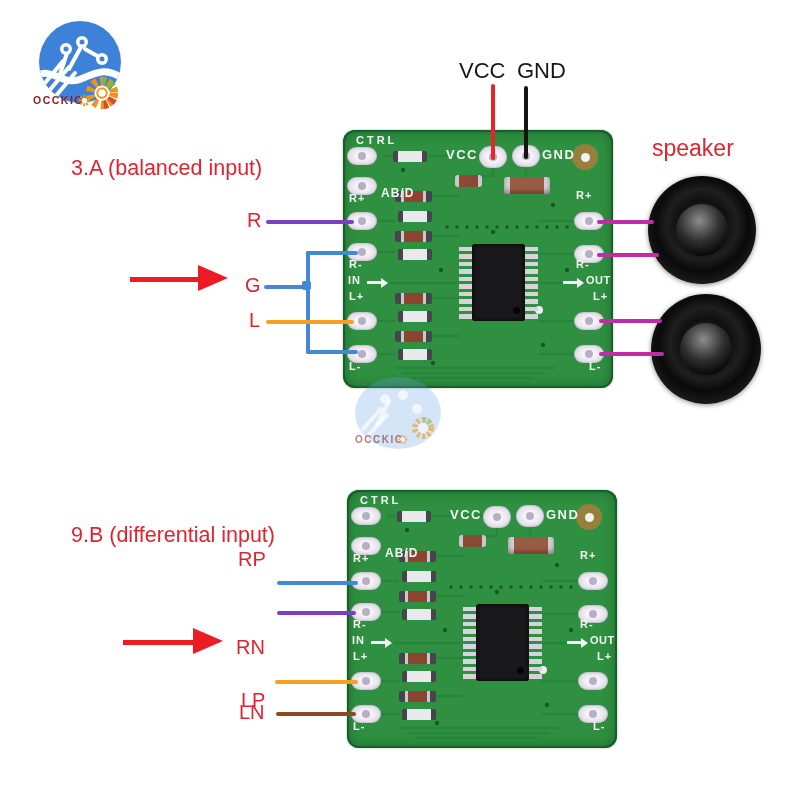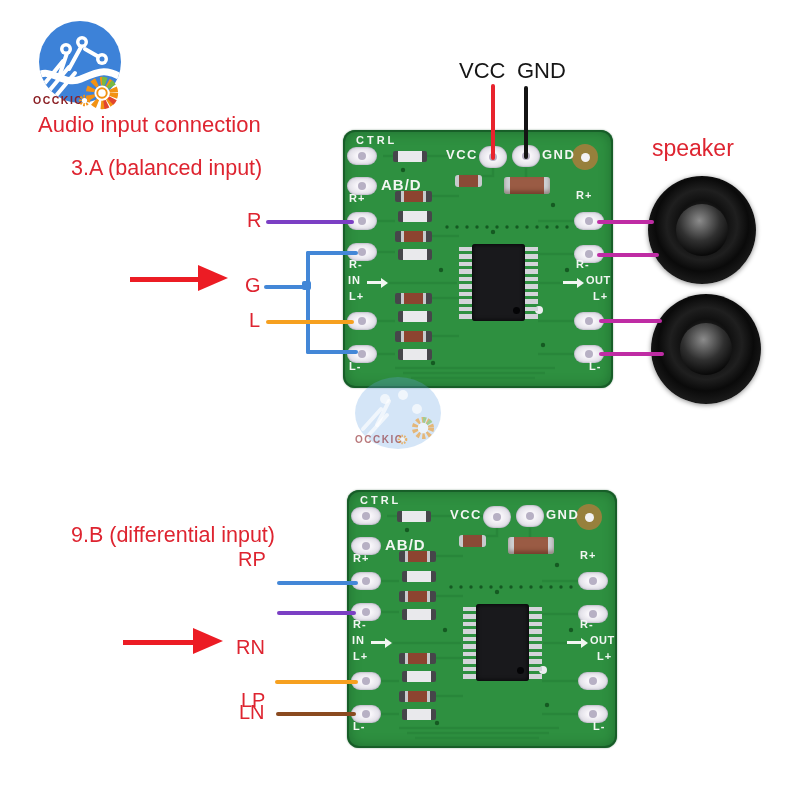--- a/index.html
+++ b/index.html
@@ -54,21 +54,21 @@
     border-radius:50%;background:#b7b0c4;}
   .pad-top{width:28px;height:22px;border-radius:11px;}
   .hole{position:absolute;left:229px;top:14px;width:26px;height:26px;border-radius:50%;background:#97803c;z-index:2;}
   .hole::after{content:"";position:absolute;left:50%;top:50%;width:9px;height:9px;margin:-4.5px 0 0 -4.5px;
     border-radius:50%;background:#f2f2f4;}
   .silk{position:absolute;color:var(--silk-white);font-weight:bold;font-size:11px;letter-spacing:1px;z-index:3;white-space:nowrap;}
   .silk-big{font-size:13px;letter-spacing:1.5px;}
   .s-ctrl{left:13px;top:4px;letter-spacing:3px;}
   .s-vcc{left:103px;top:17px;}
   .s-gnd{left:199px;top:17px;}
-  .s-abd{left:38px;top:46px;font-size:15px;}
+  .s-abd{left:38px;top:56px;font-size:12px;}
   .s-l-rp{left:6px;top:62px;}  .s-l-rm{left:6px;top:128px;} .s-l-in{left:5px;top:144px;}
   .s-l-lp{left:6px;top:160px;} .s-l-lm{left:6px;top:230px;}
   .s-r-rp{left:233px;top:59px;} .s-r-rm{left:233px;top:128px;} .s-r-out{left:243px;top:144px;letter-spacing:0.5px;}
   .s-r-lp{left:250px;top:160px;} .s-r-lm{left:246px;top:230px;}
   .silk-arrow{position:absolute;height:3px;background:var(--silk-white);z-index:3;}
   .silk-arrow::after{content:"";position:absolute;right:-7px;top:-3.5px;border-top:5px solid transparent;
     border-bottom:5px solid transparent;border-left:7px solid var(--silk-white);}
   .sa-in{left:24px;top:151px;width:14px;}
   .sa-out{left:220px;top:151px;width:14px;}
   .ic{position:absolute;left:116px;top:113px;width:79px;height:79px;z-index:2;}
@@ -140,21 +140,20 @@
       <circle cx="20" cy="20" r="8" fill="#ffffff"></circle>
       <circle cx="20" cy="20" r="5" fill="none" stroke="#f29213" stroke-width="2"></circle>
     </svg>
     <div class="logo-brand">OCCKIC</div>
     <svg class="logo-gear-sm" viewBox="0 0 40 40">
       <circle cx="20" cy="20" r="12.5" fill="none" stroke="#f29213" stroke-width="10" stroke-dasharray="5 4"></circle>
       <circle cx="20" cy="20" r="8" fill="#ffffff"></circle>
     </svg>
   </div>
 
-  <div class="txt red title">Audio input connection</div>
   <div class="txt red sec1">3.A (balanced input)</div>
   <div class="txt red sec2">9.B (differential input)</div>
   <div class="txt io-label vcc-label">VCC</div>
   <div class="txt io-label gnd-label">GND</div>
   <div class="txt red speaker-label">speaker</div>
 
   <div class="vline w-red" style="left:491px;top:84px;height:76px"></div>
   <div class="vline w-black" style="left:524px;top:86px;height:73px"></div>
 
   <div class="arrow-shaft" style="left:130px;top:277px;width:70px"></div>

